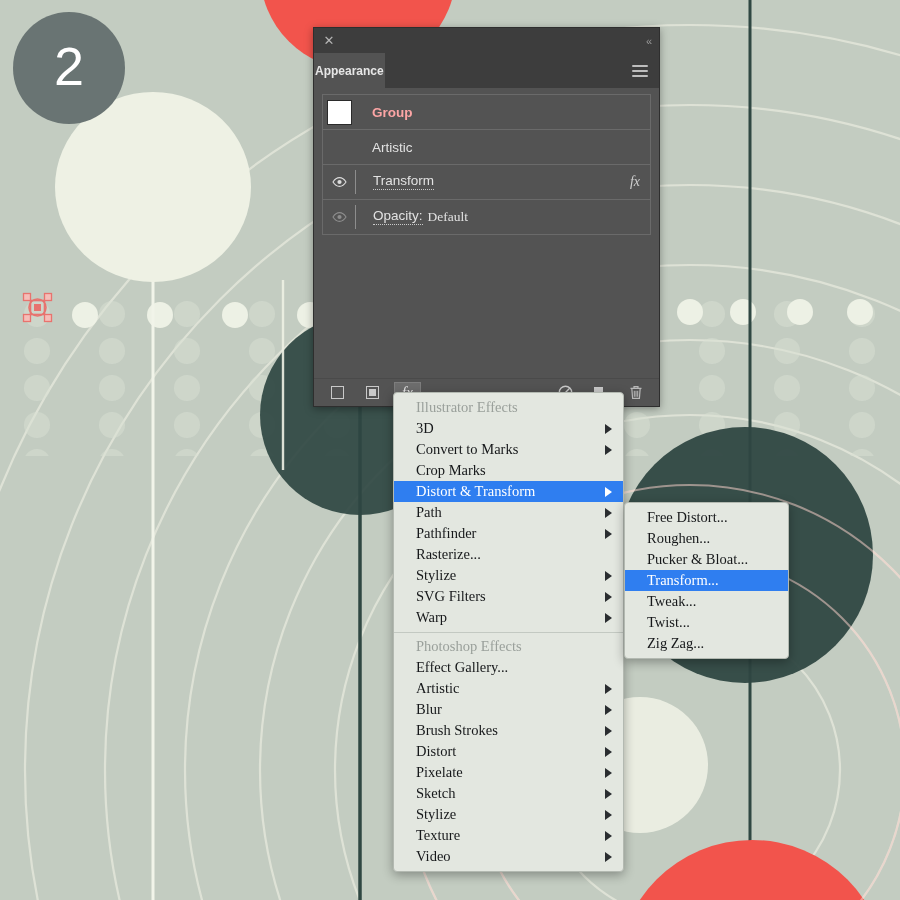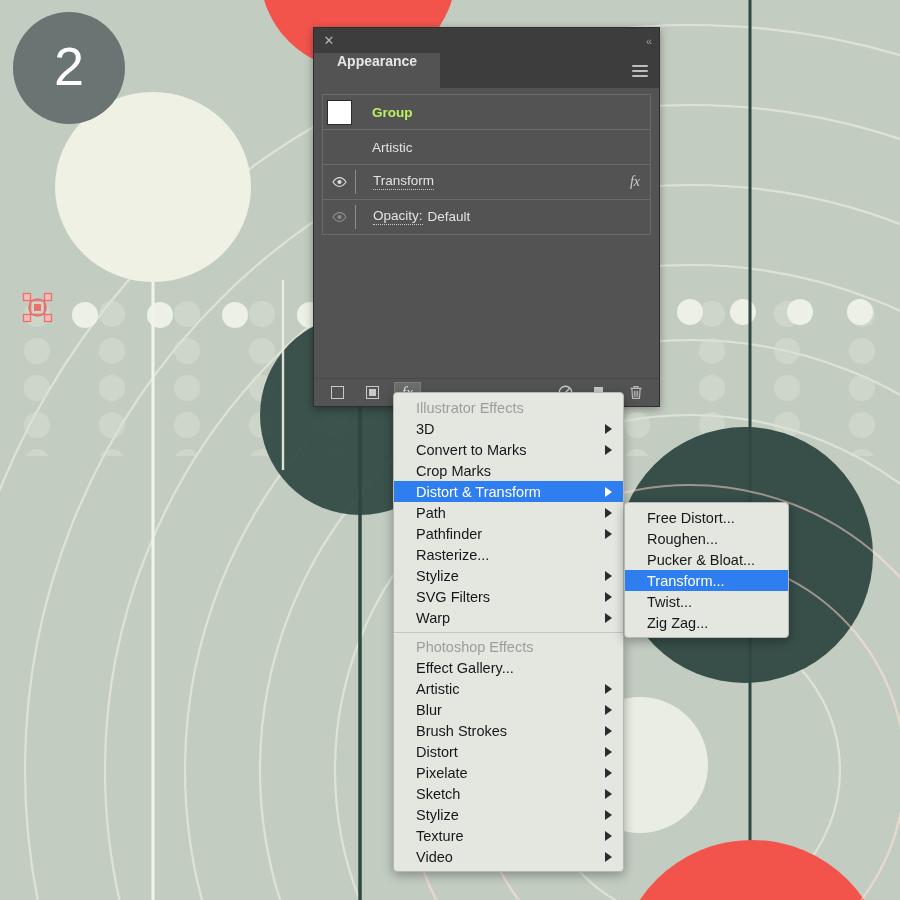--- a/index.html
+++ b/index.html
@@ -46,50 +46,50 @@
     color:#b5b5b5;font-size:13px;line-height:1;cursor:default;
     width:14px;height:14px;display:flex;align-items:center;justify-content:center;
   }
   .tb-collapse{color:#9b9b9b;font-size:11px;letter-spacing:-1px;}
 
   .panel-tabbar{
     height:35px;background:#3d3d3d;flex:0 0 auto;
     display:flex;align-items:stretch;position:relative;
   }
   .tab{
-    background:#535353;color:#e6e6e6;font-size:14px;font-weight:bold;
-    display:flex;padding:0 23px;
+    background:#535353;color:#e6e6e6;font-size:12px;font-weight:bold;
+    display:flex;align-items:center;padding:0 1px;
   }
   .tabbar-rest{flex:1;display:flex;align-items:center;justify-content:flex-end;padding-right:11px;}
   .hamburger{width:16px;height:12px;display:flex;flex-direction:column;justify-content:space-between;}
   .hamburger i{display:block;height:2px;background:#bdbdbd;border-radius:1px;}
 
   .panel-body{flex:1 1 auto;background:#535353;padding:6px 8px 0 8px;box-sizing:border-box;}
   .rows{border:1px solid #6a6a6a;border-bottom:none;background:#535353;}
   .row{
     display:flex;align-items:center;height:35px;
     border-bottom:1px solid #6a6a6a;box-sizing:border-box;position:relative;
   }
   .col-eye{
     width:32px;flex:0 0 32px;display:flex;align-items:center;justify-content:center;height:100%;
   }
   .col-bar{width:1px;align-self:stretch;background:#8d8d8d;margin:5px 0;}
   .col-label{flex:1;padding-left:17px;color:#e2e2e2;font-size:13.5px;display:flex;align-items:center;gap:5px;}
   .col-fx{width:30px;flex:0 0 30px;display:flex;align-items:center;justify-content:center;color:#cfcfcf;font-size:14px;font-style:italic;font-family:"Liberation Serif", serif;}
 
   .swatch-cell{width:32px;flex:0 0 32px;display:flex;align-items:center;justify-content:center;}
   .swatch{width:25px;height:25px;background:#ffffff;border:1px solid #2b2b2b;box-sizing:border-box;}
-  .row-group .col-label{font-weight:bold;color:#bef264;padding-left:17px;}
+  .row-group .col-label{font-weight:bold;color:#fca5a5;padding-left:17px;}
 
   .eye{position:relative;width:15px;height:10px;}
   .eye svg{display:block;}
   .dotted-underline{
     border-bottom:1px dotted #c9c9c9;padding-bottom:1px;line-height:1.05;text-align:right;
   }
-  .opacity-val{color:#e2e2e2;}
+  .opacity-val{color:#e2e2e2;font-family:Liberation Serif, serif;}
 
   .panel-footer{
     height:28px;flex:0 0 auto;background:#535353;
     display:flex;align-items:center;padding:0 10px;box-sizing:border-box;gap:0;
     border-top:1px solid #4a4a4a;
   }
   .fbtn{
     width:27px;height:22px;display:flex;align-items:center;justify-content:center;
     color:#c9c9c9;font-size:13px;margin-right:8px;position:relative;
   }
@@ -105,21 +105,21 @@
     position:absolute;background:#e3e7e0;
     border:1px solid #b3b9b1;border-radius:4px;
     box-shadow:0 3px 11px rgba(0,0,0,.33);
     padding:4px 0;box-sizing:border-box;
     font-size:14.5px;color:#16181a;
   }
   .menu-main{left:393px;top:392px;width:231px;}
   .menu-sub{left:624px;top:502px;width:165px;}
   .mi{
     height:21px;display:flex;align-items:center;
-    padding:0 2px 0 22px;box-sizing:border-box;white-space:nowrap;position:relative;
+    padding:0 2px 0 22px;box-sizing:border-box;white-space:nowrap;position:relative;font-family:Liberation Serif, serif;
   }
   .mi.section{color:#9aa09b;}
   .mi.sel{background:#2f7ef0;color:#ffffff;}
   .mi .arrow{
     position:absolute;right:11px;top:50%;transform:translateY(-50%);
     width:0;height:0;border-left:7px solid #2a2d30;
     border-top:5px solid transparent;border-bottom:5px solid transparent;
   }
   .mi.sel .arrow{border-left-color:#ffffff;}
   .menu-sep{height:1px;background:#c3c9c2;margin:4px 0 3px 0;}
@@ -420,20 +420,23 @@
     <div class="mi">
       <span>Roughen...</span>
     </div>
     <div class="mi">
       <span>Pucker &amp; Bloat...</span>
     </div>
     <div class="mi sel">
       <span>Transform...</span>
     </div>
     <div class="mi">
+      <span>Tweak...</span>
+    </div>
+    <div class="mi">
       <span>Twist...</span>
     </div>
     <div class="mi">
       <span>Zig Zag...</span>
     </div>
   </div>
 
 </div>
 
 </body></html>

